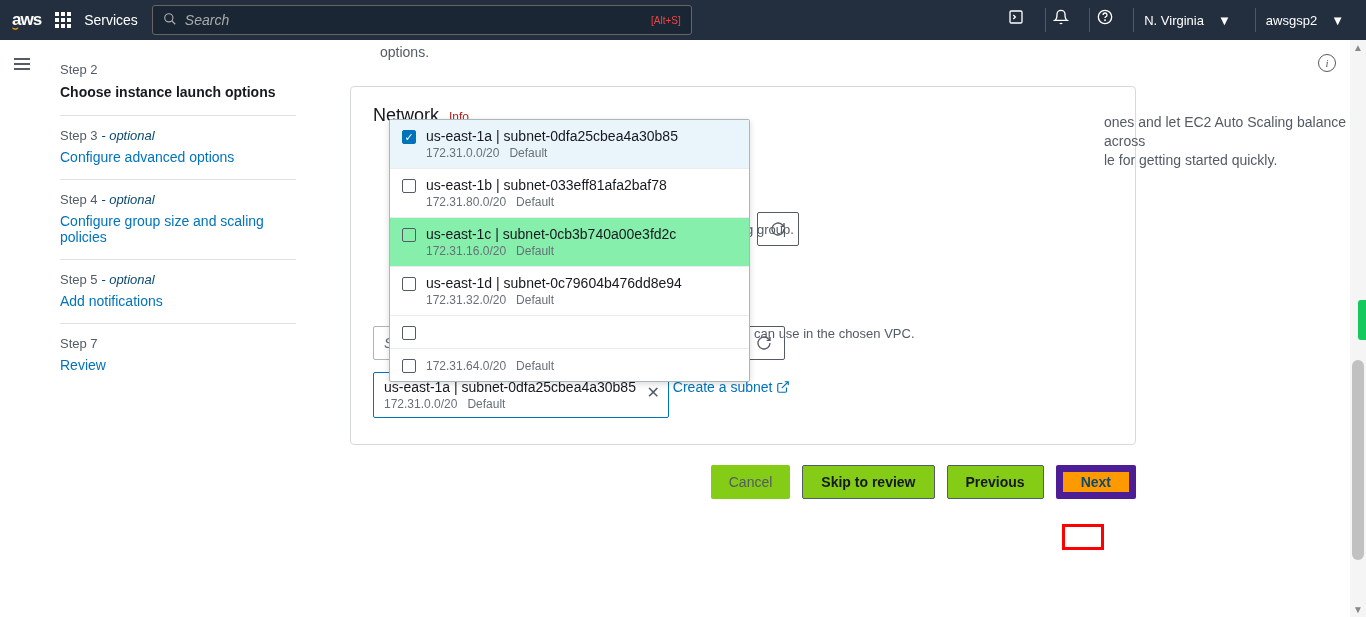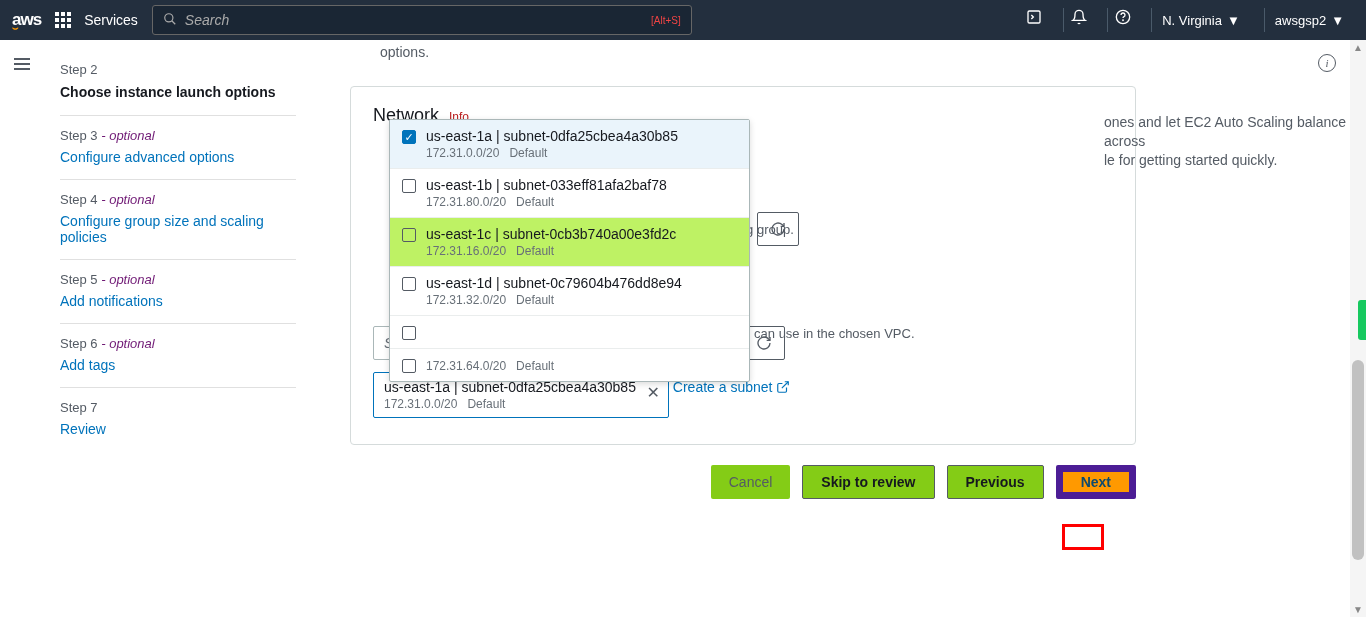--- a/index.html
+++ b/index.html
@@ -10,33 +10,33 @@
   .aws-logo { font-weight: bold; font-size: 17px; letter-spacing: -1px; }
   .aws-logo .arc { color: #ff9900; display:block; font-size:10px; line-height:4px; margin-top:-4px; letter-spacing:2px;}
   .svc-btn { display:flex; align-items:center; gap:13px; font-size:14px; cursor:pointer; }
   .grid9 { display:grid; grid-template-columns:repeat(3,4px); grid-template-rows:repeat(3,4px); gap:2px; }
   .grid9 span { background:#fff; width:4px; height:4px; }
   .search-wrap { flex:0 0 540px; height:30px; background:#1a2634; border:1px solid #666; border-radius:3px; display:flex; align-items:center; padding:0 10px; gap:8px; color:#aaa; font-style:italic; }
   .search-wrap .kbd { margin-left:auto; font-style:normal; color:#ef4444; font-size:10px; }
   .top-spacer { flex:1; }
   .top-icon { width:30px; text-align:center; cursor:pointer; font-size:16px; color:#fff; border-left:1px solid #4a5a6a; height:24px; line-height:24px; }
   .top-icon.first { border-left:none; }
-  .region, .acct { display:flex; align-items:center; gap:5px; padding:0 10px; border-left:1px solid #4a5a6a; cursor:pointer; font-size:13px; height:24px;}
+  .region, .acct { display:flex; align-items:center; gap:14px; padding:0 10px; border-left:1px solid #4a5a6a; cursor:pointer; font-size:13px; height:24px;}
 
   
   .hamburger { position:absolute; top:55px; left:14px; cursor:pointer; }
   .hamburger div { width:16px; height:2px; background:#545b64; margin:3px 0; }
 
   
   .page { position:absolute; top:40px; left:40px; right:20px; bottom:0; display:flex; }
   .sidebar { width:280px; padding:10px 24px 0 20px; }
   .step-block { border-bottom:1px solid #e0e0e0; padding:12px 0 14px; }
   .step-block:last-child { border-bottom:none; }
   .step-label { font-size:13px; color:#545b64; margin-bottom:6px; }
-  .step-label .opt { font-style:italic; color:#701a75;text-align:center; }
+  .step-label .opt { font-style:italic; color:#0c4a6e;text-align:center; }
   .step-title { font-size:14px; color:#16191f; font-weight:600; line-height:1.3; }
   .step-link a { color:#0073bb; font-size:14px; text-decoration:none; }
 
   .main-col { flex:1; position:relative; padding-left:30px; padding-right:10px;}
   .cutoff-text { color:#545b64; font-size:14px; padding:4px 0 8px 0; margin-left:30px;}
   .panel { border:1px solid #d5dbdb; border-radius:4px; background:#fff; margin-top:18px; padding:0; width:786px; position:relative; }
   .panel-inner { padding:18px 22px 26px; }
   .net-head { display:flex; align-items:baseline; gap:10px; }
   .net-head h3 { font-size:18px; font-weight:400; }
   .net-head .info { color:#b91c1c; font-size:12px; text-decoration:underline; cursor:pointer; }
@@ -50,21 +50,21 @@
   .chip .line1 { font-size:14px; }
   .chip .line2 { font-size:12px; color:#687078; margin-top:2px; }
   .chip .x { position:absolute; right:8px; top:10px; cursor:pointer; font-size:16px; color:#545b64; }
   .create-link { display:inline-flex; align-items:center; gap:4px; color:#0073bb; font-size:14px; margin-top:14px; cursor:pointer; }
   .create-link svg { width:14px; height:14px; }
 
   
   .drop { position:absolute; top:119px; left:389px; width:361px; background:#fff; border:1px solid #aab7b8; border-radius:2px; box-shadow:0 2px 6px rgba(0,0,0,.15); z-index:50; }
   .drop-item { display:flex; align-items:flex-start; gap:10px; padding:8px 12px; border-bottom:1px solid #eaeded; cursor:pointer; }
   .drop-item:last-child { border-bottom:none; }
-  .drop-item:hover, .drop-item.hover { background:#bef264; }
+  .drop-item:hover, .drop-item.hover { background:#86efac; }
   .drop-item.sel { background:#eaf4fb; }
   .chk { width:14px; height:14px; border:1px solid #545b64; border-radius:2px; margin-top:2px; flex-shrink:0; display:flex; align-items:center; justify-content:center; }
   .chk.on { background:#0073bb; border-color:#0073bb; }
   .chk.on::after { content:"✓"; color:#fff; font-size:11px; line-height:1; }
   .drop-txt .l1 { font-size:14px; }
   .drop-txt .l2 { font-size:12px; color:#687078; margin-top:2px; }
 
   
   .footer-btns { width:786px; display:flex; justify-content:flex-end; gap:12px; margin-top:20px; align-items:center; }
   .btn { height:34px; padding:0 18px; border-radius:2px; font-size:14px; cursor:pointer; background:#84cc16; }
@@ -163,24 +163,20 @@
       <div class="step-label"><span>Step 3</span><span class="opt"> - optional</span></div>
       <div class="step-link"><a href="#">Configure advanced options</a></div>
     </div>
     <div class="step-block">
       <div class="step-label"><span>Step 4</span><span class="opt"> - optional</span></div>
       <div class="step-link"><a href="#">Configure group size and scaling policies</a></div>
     </div>
     <div class="step-block">
       <div class="step-label"><span>Step 5</span><span class="opt"> - optional</span></div>
       <div class="step-link"><a href="#">Add notifications</a></div>
-    </div>
-    <div class="step-block">
-      <div class="step-label"><span>Step 6</span><span class="opt"> - optional</span></div>
-      <div class="step-link"><a href="#">Add tags</a></div>
     </div>
     <div class="step-block">
       <div class="step-label">Step 7</div>
       <div class="step-link"><a href="#">Review</a></div>
     </div>
   </div>
 
   <div class="main-col">
     <div class="cutoff-text">options.</div>
 

